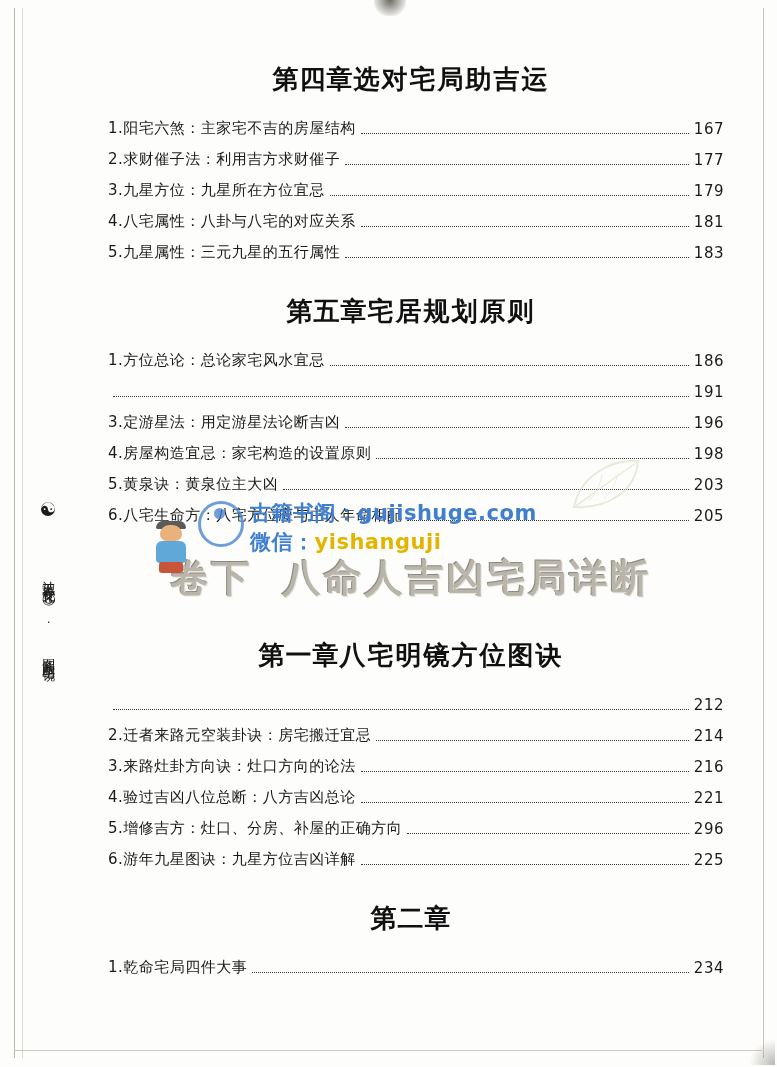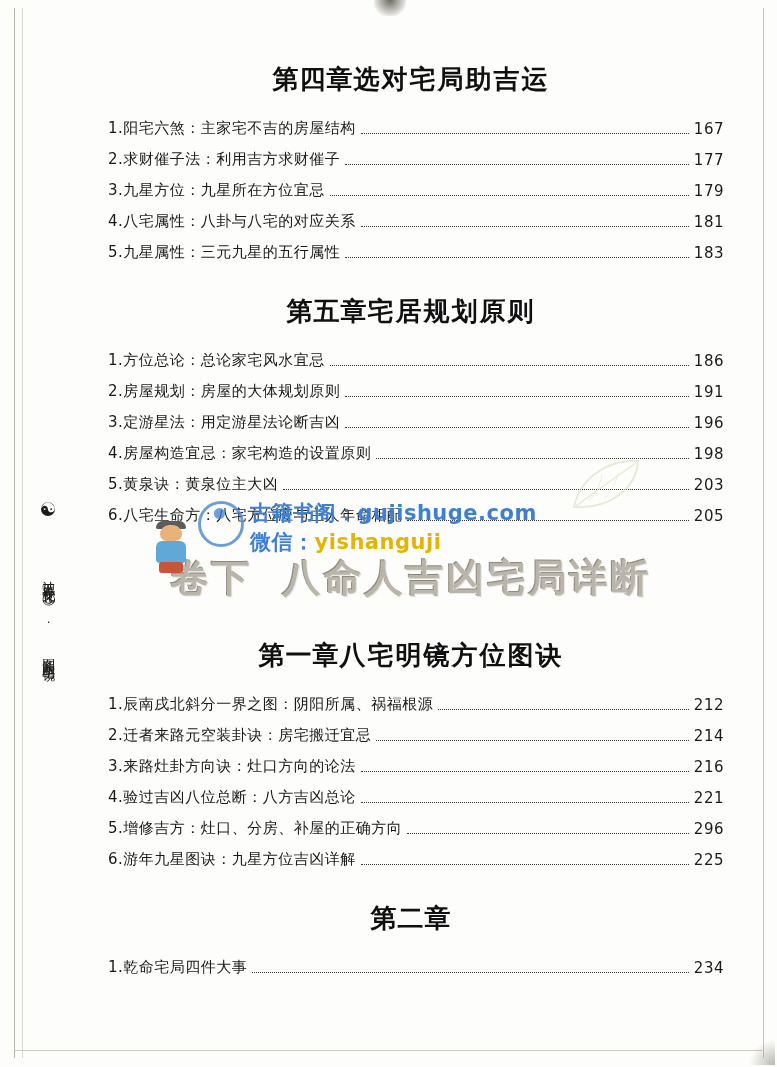--- a/index.html
+++ b/index.html
@@ -306,21 +306,20 @@
       <span class="title">宅居规划原则</span>
     </div>
 
     <div class="toc">
       <div class="toc-item">
         <span class="label">1.方位总论：总论家宅风水宜忌</span>
         <span class="leader"></span>
         <span class="page-num">186</span>
       </div>
       <div class="toc-item">
-        <span class="label">2.房屋规划：房屋的大体规划原则</span>
         <span class="leader"></span>
         <span class="page-num">191</span>
       </div>
       <div class="toc-item">
         <span class="label">3.定游星法：用定游星法论断吉凶</span>
         <span class="leader"></span>
         <span class="page-num">196</span>
       </div>
       <div class="toc-item">
         <span class="label">4.房屋构造宜忌：家宅构造的设置原则</span>
@@ -347,21 +346,20 @@
     </div>
 
     <div class="section-gap-2"></div>
     <div class="chapter-row">
       <span class="num">第一章</span>
       <span class="title">八宅明镜方位图诀</span>
     </div>
 
     <div class="toc">
       <div class="toc-item">
-        <span class="label">1.辰南戌北斜分一界之图：阴阳所属、祸福根源</span>
         <span class="leader"></span>
         <span class="page-num">212</span>
       </div>
       <div class="toc-item">
         <span class="label">2.迁者来路元空装卦诀：房宅搬迁宜忌</span>
         <span class="leader"></span>
         <span class="page-num">214</span>
       </div>
       <div class="toc-item">
         <span class="label">3.来路灶卦方向诀：灶口方向的论法</span>

